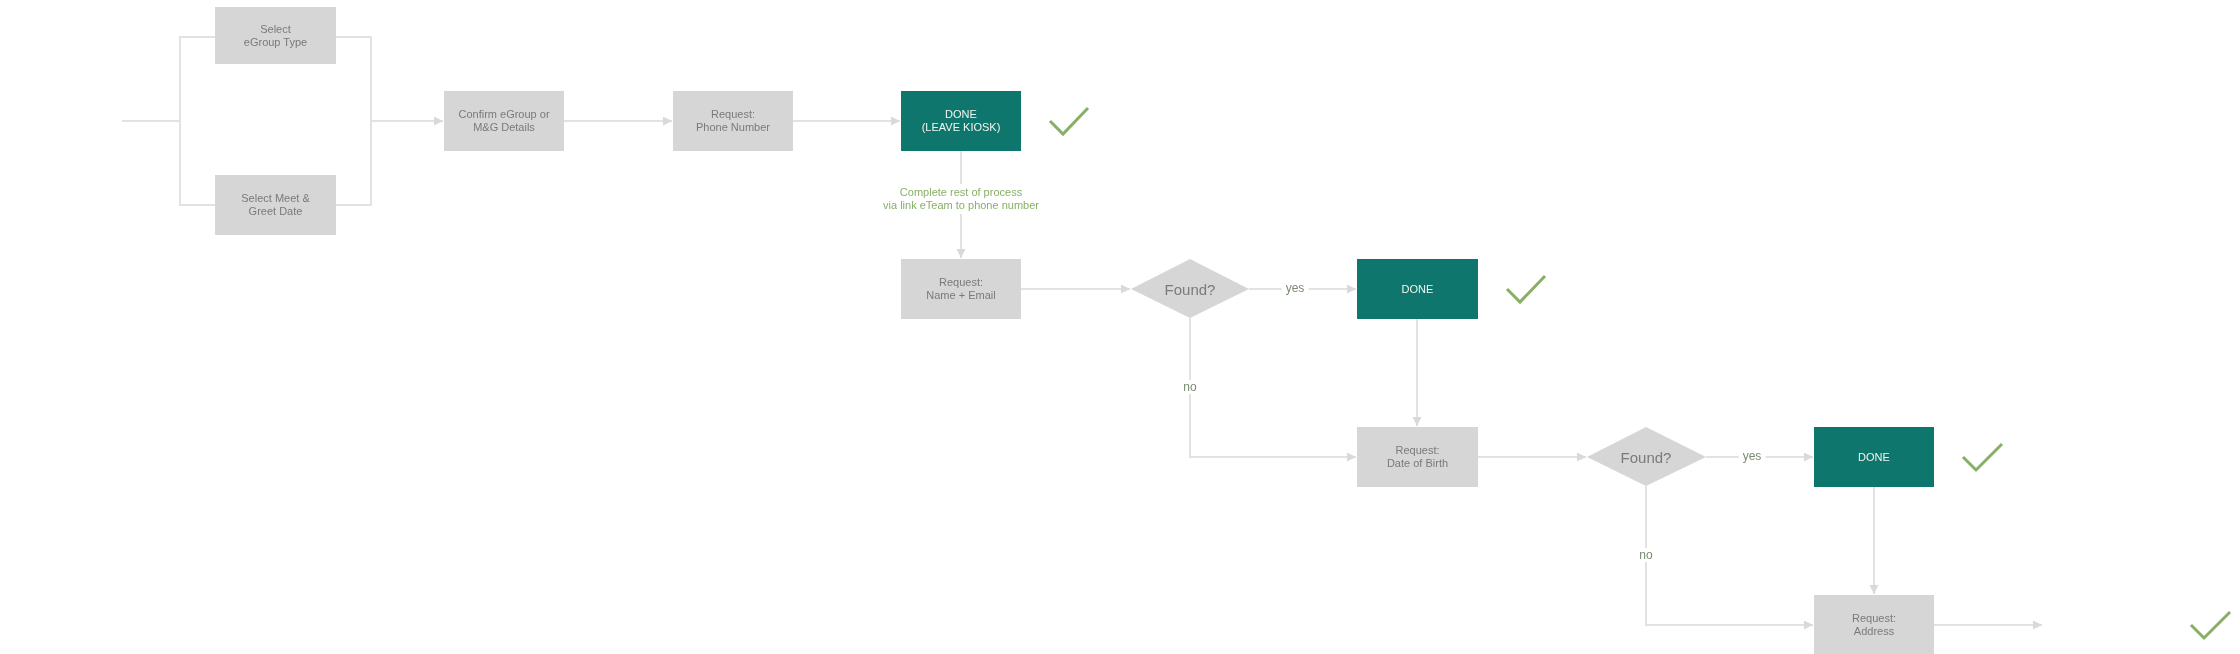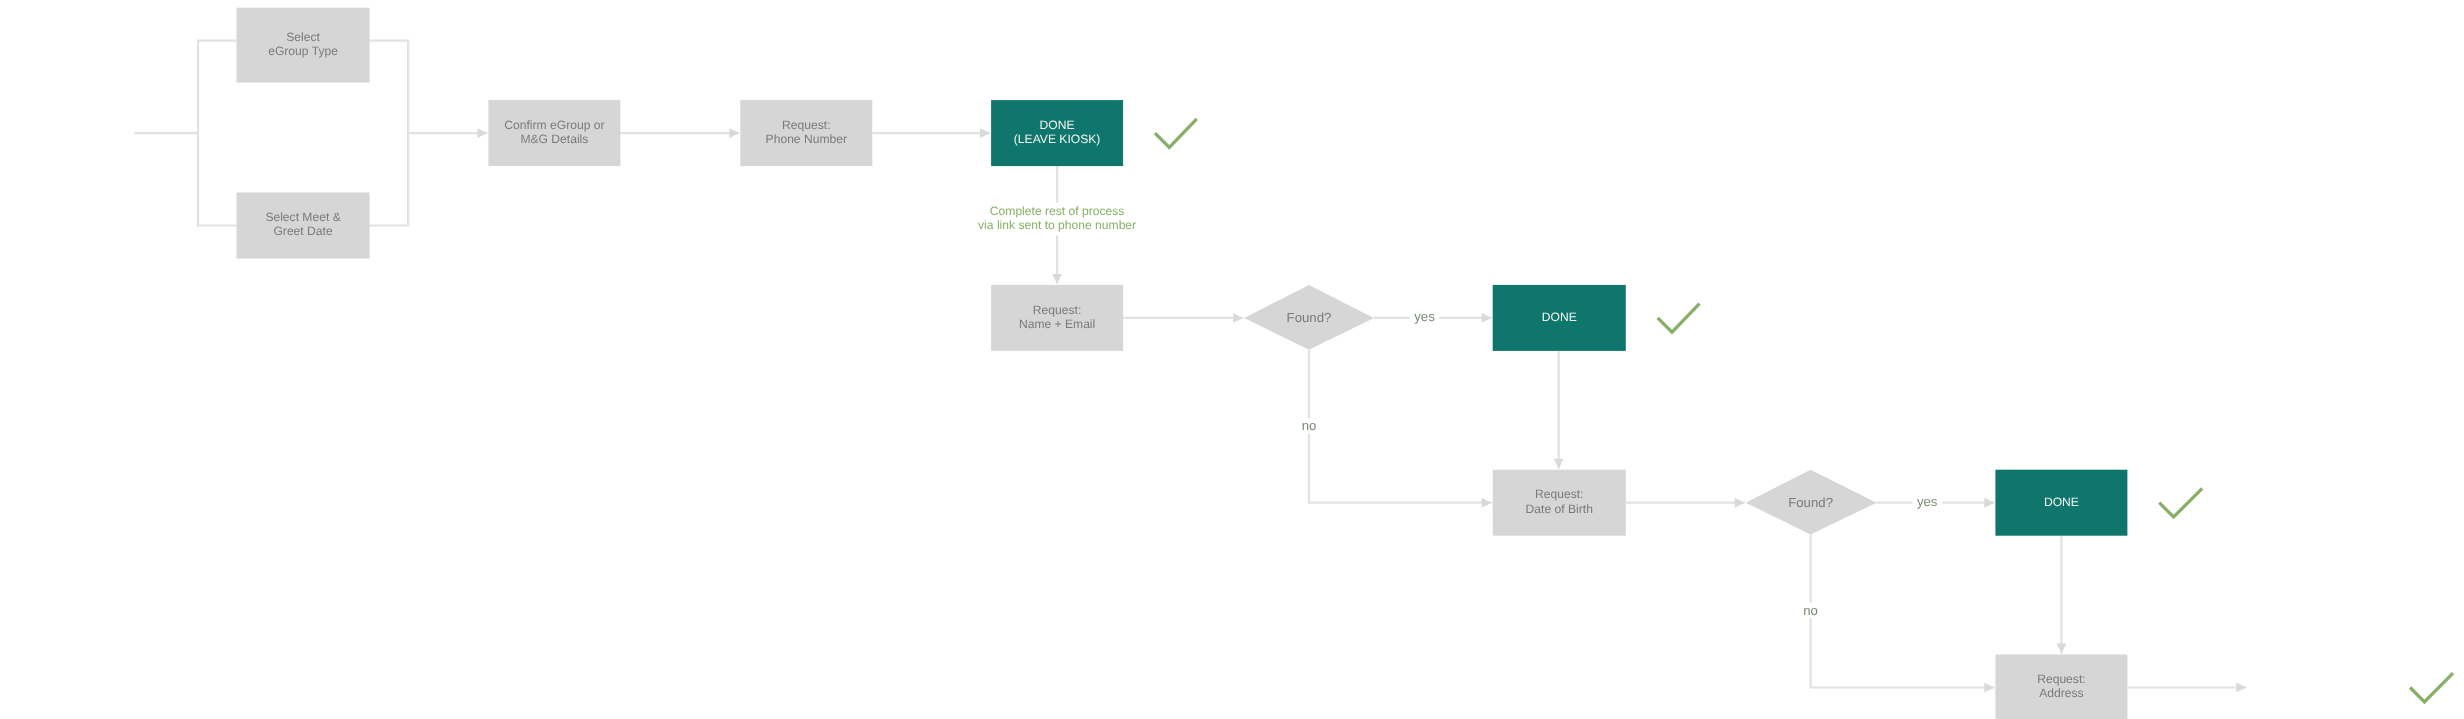--- a/index.html
+++ b/index.html
@@ -5,21 +5,21 @@
     html, body { margin: 0; padding: 0; background: #ffffff; }
     body { width: 2240px; height: 654px; overflow: hidden; position: relative;
            font-family: "Liberation Sans", sans-serif; }
     #canvas { position: absolute; left: 0; top: 0; width: 2240px; height: 654px; }
     .node { position: absolute; box-sizing: border-box; display: flex;
             align-items: center; justify-content: center; text-align: center;
             font-size: 11px; line-height: 13px; white-space: pre-line; }
     .box { background: #d6d6d6; color: #7a7a7a; }
     .box.start { border: 1px solid #8f8f8f; }
     .done { background: #0f766e; color: #f2f6ee; }
-    .diamond-label { position: absolute; font-size: 12px; color: #7a7a7a;
+    .diamond-label { position: absolute; font-size: 15px; color: #7a7a7a;
                      text-align: left; transform: translate(-50%, -50%); white-space: nowrap; }
     .edge-label { position: absolute; font-size: 12px; color: #7a8a72; background: #ffffff;
                   padding: 0 4px; transform: translate(-50%, -50%); white-space: nowrap; }
     .note { position: absolute; font-size: 11px; line-height: 13px; color: #87b066;
             background: #ffffff; text-align: center; white-space: pre-line;
             transform: translate(-50%, -50%); padding: 2px 0; }
   </style>
 </head>
 <body>
 
@@ -69,21 +69,21 @@
     <polygon points="1646,427 1706,457 1646,486 1587,457" fill="#d6d6d6"></polygon>
 
     <g stroke="#87b066" stroke-width="3" fill="none" stroke-linecap="butt">
       <polyline points="1050,121 1063,134 1088,108"></polyline>
       <polyline points="1507,289 1520,302 1545,276"></polyline>
       <polyline points="1963,457 1976,470 2002,444"></polyline>
       <polyline points="2191,625 2204,638 2230,612"></polyline>
     </g>
   </svg>
 
-  <div class="node box" style="left:215px;top:7px;width:121px;height:68px;">Select
+  <div class="node box" style="left:215px;top:7px;width:121px;height:57px;">Select
 eGroup Type</div>
   <div class="node box" style="left:215px;top:175px;width:121px;height:60px;">Select Meet &amp;
 Greet Date</div>
   <div class="node box" style="left:444px;top:91px;width:120px;height:60px;">Confirm eGroup or
 M&amp;G Details</div>
   <div class="node box" style="left:673px;top:91px;width:120px;height:60px;">Request:
 Phone Number</div>
   <div class="node done" style="left:901px;top:91px;width:120px;height:60px;">DONE
 (LEAVE KIOSK)</div>
   <div class="node box" style="left:901px;top:259px;width:120px;height:60px;">Request:
@@ -97,14 +97,14 @@
 
   <div class="diamond-label" style="left:1190px;top:289px;">Found?</div>
   <div class="diamond-label" style="left:1646px;top:457px;">Found?</div>
 
   <div class="edge-label" style="left:1295px;top:288px;">yes</div>
   <div class="edge-label" style="left:1190px;top:387px;">no</div>
   <div class="edge-label" style="left:1752px;top:456px;">yes</div>
   <div class="edge-label" style="left:1646px;top:555px;">no</div>
 
   <div class="note" style="left:961px;top:199px;">Complete rest of process
-via link sent to phone number</div>
+via link eTeam to phone number</div>
 </div>
 
 </body></html>

